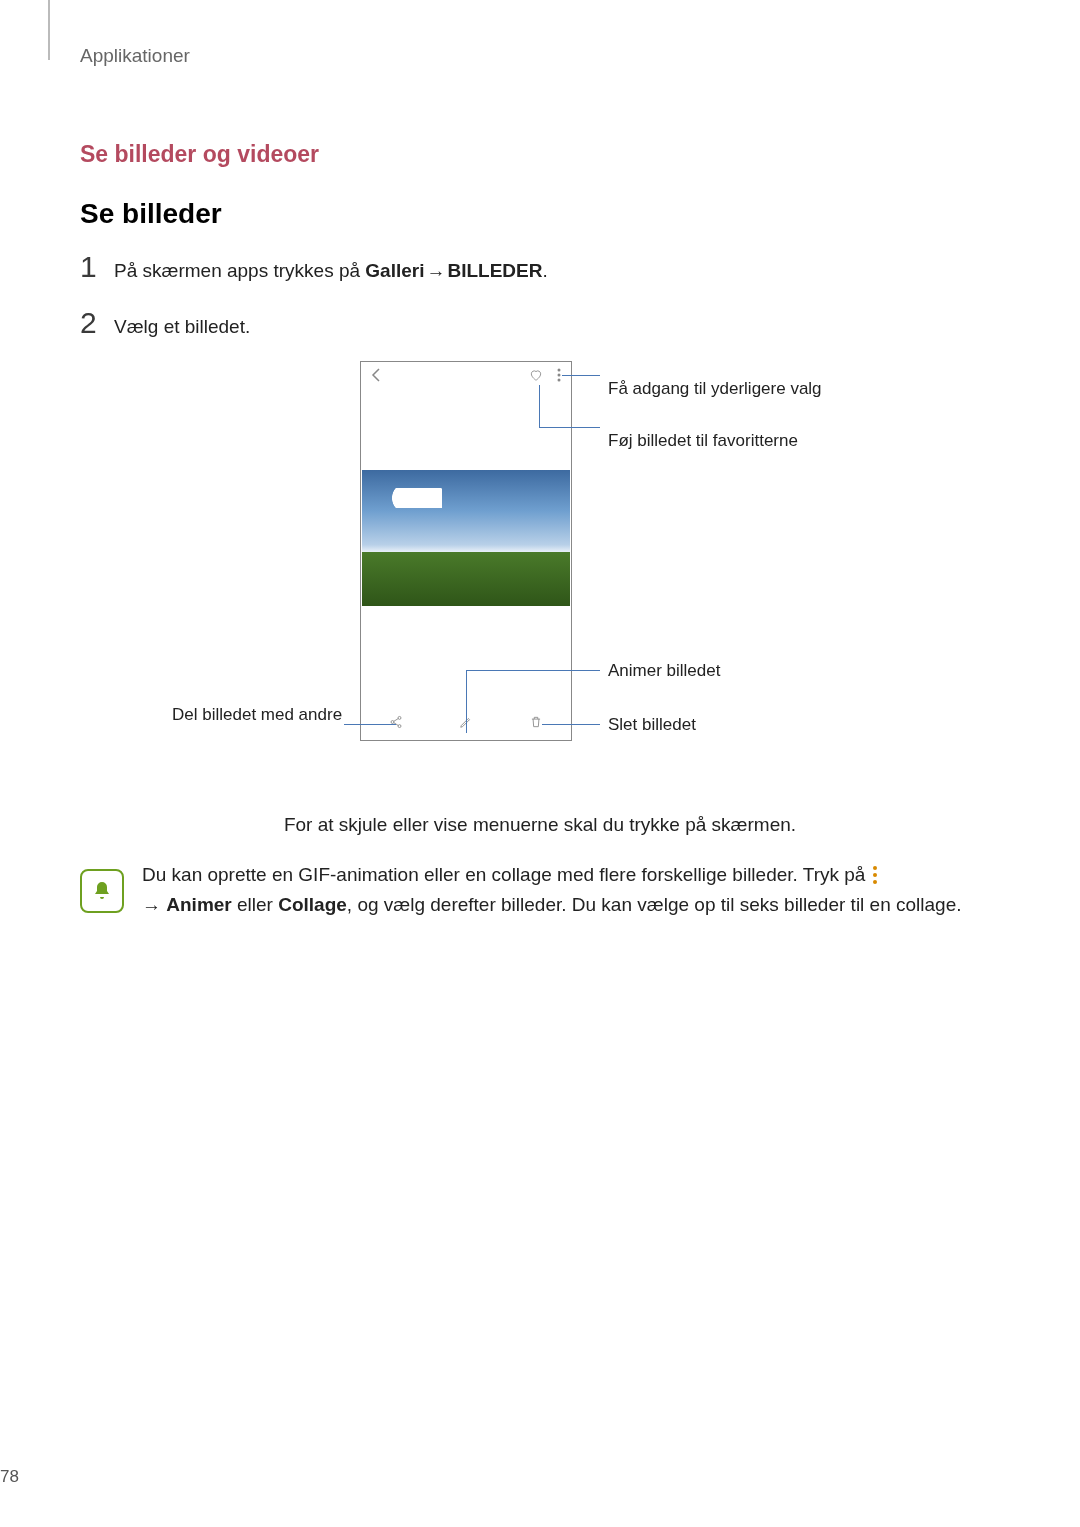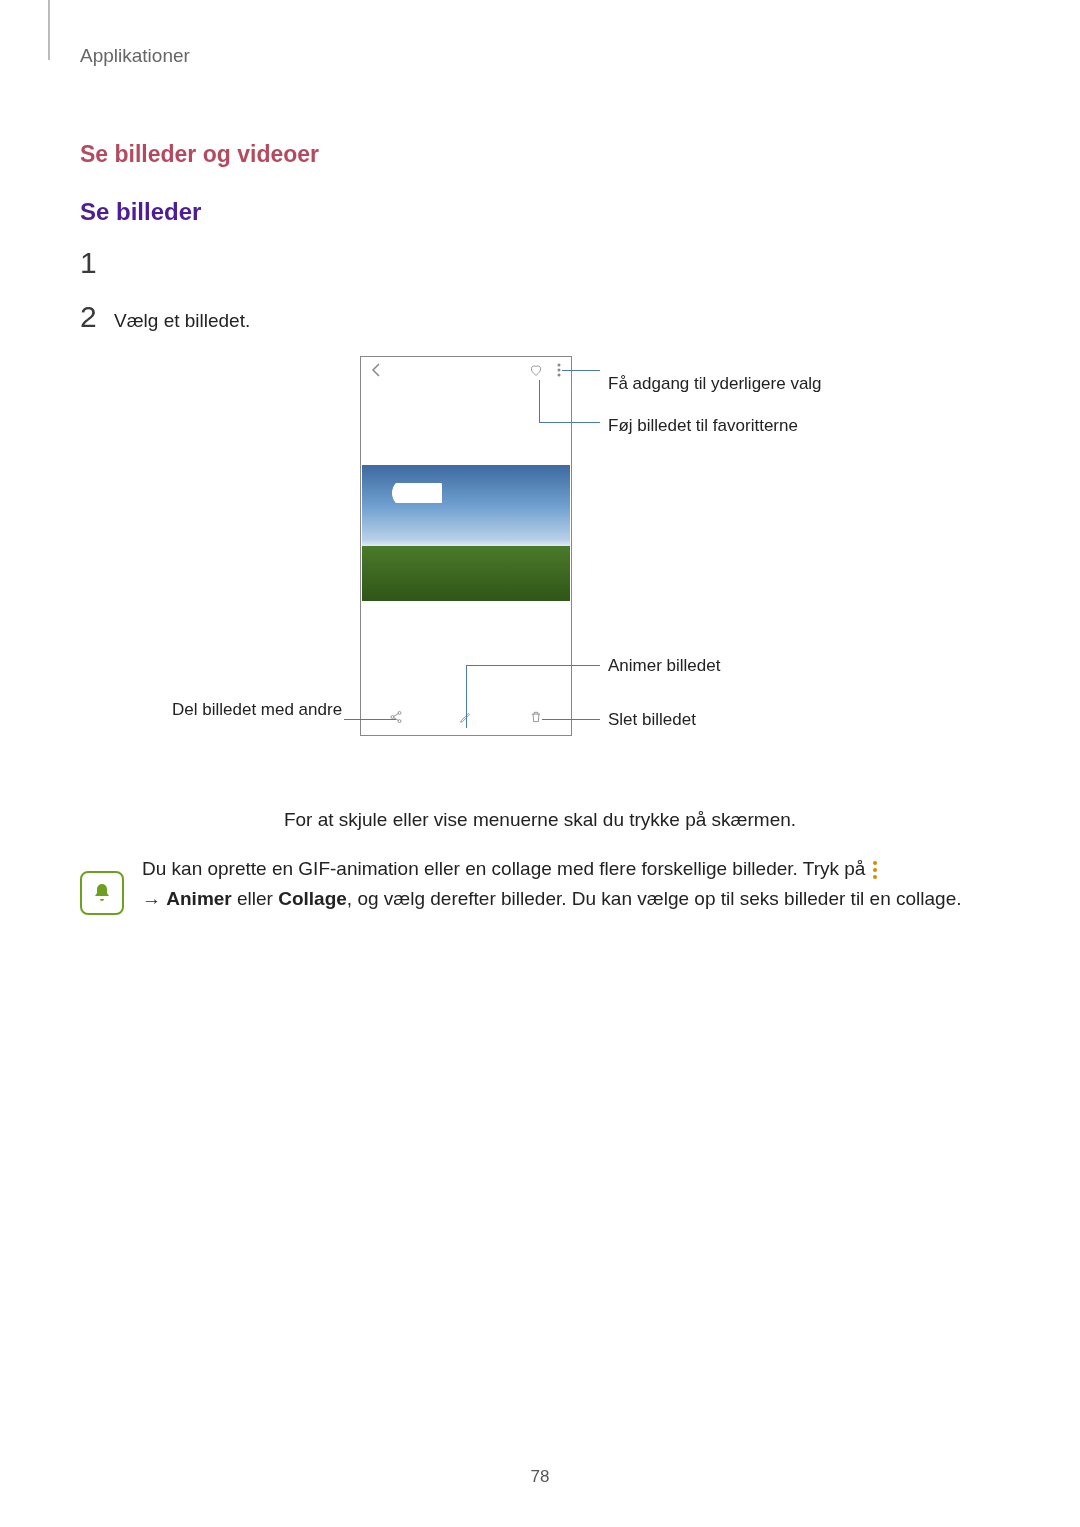--- a/index.html
+++ b/index.html
@@ -27,24 +27,24 @@
     margin-bottom: 74px;
     margin-top: 5px;
   }
   h1 {
     color: #b44a5f;
     font-size: 23px;
     font-weight: 600;
     margin-bottom: 30px;
   }
   h2 {
-    font-size: 24px;
+    font-size: 28px;
     font-weight: 700;
     margin-bottom: 20px;
-    color: #4c1d95;
+    color: #000000;
   }
   .step {
     display: flex;
     align-items: baseline;
     margin-bottom: 20px;
   }
   .step-num {
     font-size: 30px;
     color: #3a3a3a;
     font-weight: 400;
@@ -107,56 +107,59 @@
   }
 
   
   .callout-label { position:absolute; font-size:17px; color:#222; white-space:nowrap; }
   .hline { position:absolute; height:1px; background:#4a78b5; }
   .vline { position:absolute; width:1px; background:#4a78b5; }
 
   .para { margin-bottom: 20px; line-height:1.5;text-align:center; }
 
   .note-box {
-    display:flex; align-items:flex-end; gap:18px;
+    display:flex; align-items:center; gap:18px;
     margin-top: 20px;
   }
   .note-icon {
     width:44px; height:44px; border:2px solid #6ea020; border-radius:8px;
     display:flex; align-items:center; justify-content:center;
     flex-shrink:0; margin-top:2px;
   }
   .note-bell {
     width:24px; height:24px;
   }
   .note-text { line-height:1.6; }
   .more-inline {
     display:inline-flex; flex-direction:column; gap:3px; vertical-align:middle;
     padding: 0 2px;
   }
   .more-inline span { width:4px; height:4px; border-radius:50%; background:#d88a00; display:block; }
 
   .page-num {
-    position:absolute; bottom:40px; left:0; right:0; text-align:center;
+    position:absolute; bottom:40px; left:0; right:0; 
     color:#555; font-size:17px;
   }
 </style>
 </head>
 <body>
 
 <div class="left-margin"></div>
 
 <div class="breadcrumb">Applikationer</div>
 
 <h1>Se billeder og videoer</h1>
 
 <h2>Se billeder</h2>
 
 <div class="step">
   <div class="step-num">1</div>
+  <div class="step-text">
+    <span>På skærmen apps trykkes på </span><b>Galleri</b><span class="arrow"> → </span><b>BILLEDER</b><span>.</span>
+  </div>
 </div>
 
 <div class="step">
   <div class="step-num">2</div>
   <div class="step-text">Vælg et billedet.</div>
 </div>
 
 <div class="figure-wrap">
 
   <div class="phone">
@@ -206,21 +209,21 @@
           </svg>
       </span>
     </div>
   </div>
 
   <div class="hline" style="left:482px; top:14px; width:38px;"></div>
   <div class="callout-label" style="left:528px; top:5px;margin-top:13px;">Få adgang til yderligere valg</div>
 
   <div class="vline" style="left:459px; top:24px; height:42px;"></div>
   <div class="hline" style="left:459px; top:66px; width:61px;"></div>
-  <div class="callout-label" style="left:528px; top:60px;">Føj billedet til favoritterne</div>
+  <div class="callout-label" style="left:528px; top:70px;">Føj billedet til favoritterne</div>
 
   <div class="vline" style="left:386px; top:309px; height:63px;"></div>
   <div class="hline" style="left:386px; top:309px; width:134px;"></div>
   <div class="callout-label" style="left:528px; top:300px;">Animer billedet</div>
 
   <div class="hline" style="left:462px; top:363px; width:58px;"></div>
   <div class="callout-label" style="left:528px; top:354px;">Slet billedet</div>
 
   <div class="hline" style="left:264px; top:363px; width:52px;"></div>
   <div class="callout-label" style="left:92px; top:344px;">Del billedet med andre</div>

